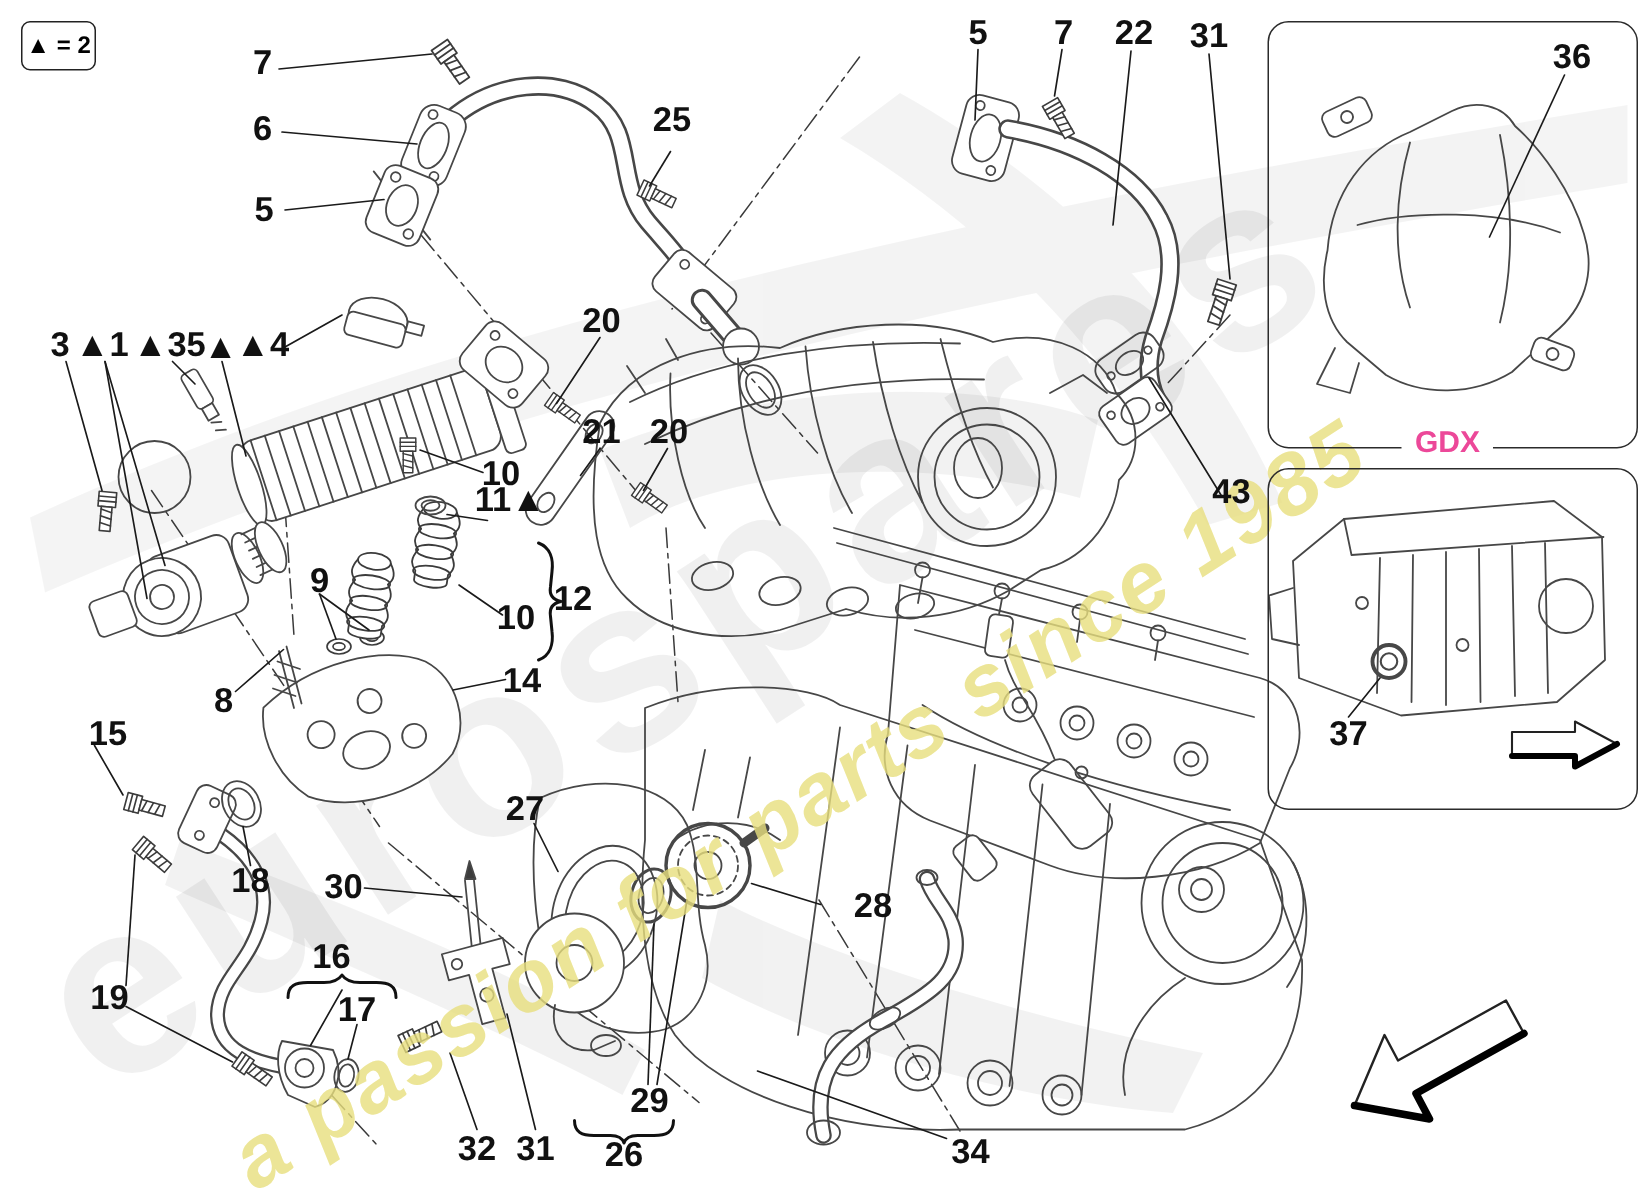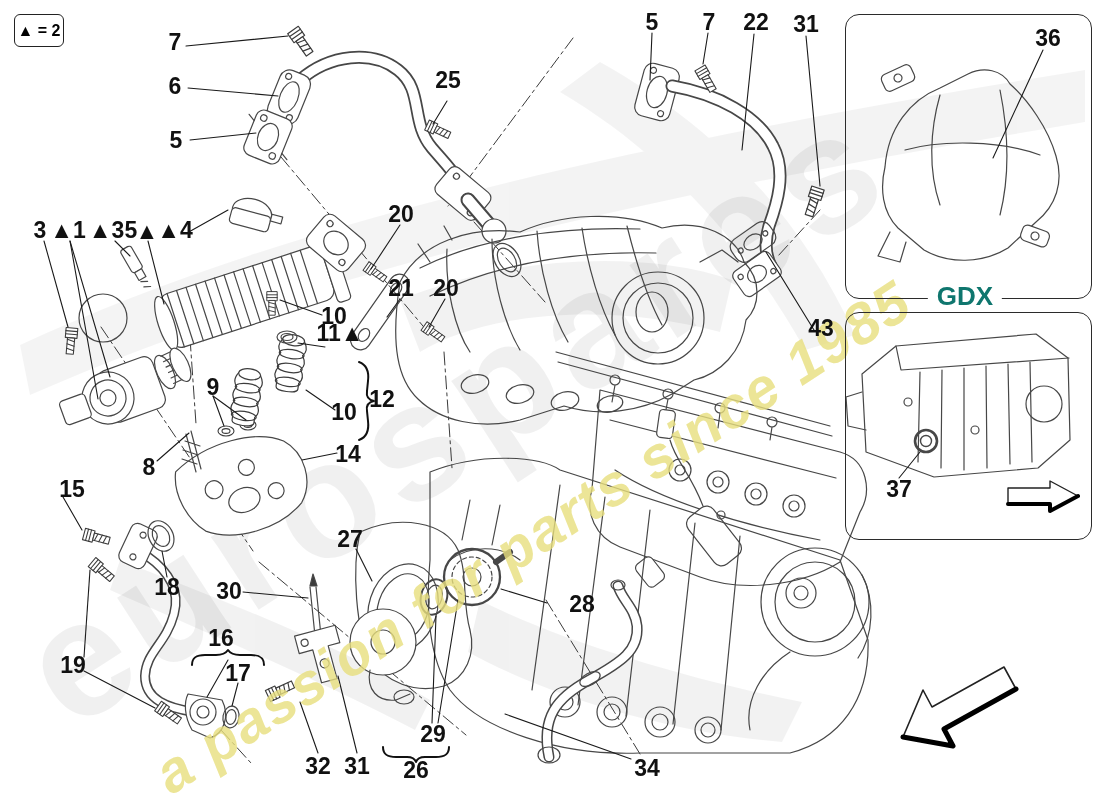--- a/index.html
+++ b/index.html
@@ -13,21 +13,21 @@
   .wm-slogan{position:absolute;left:160px;top:745px;width:1200px;
     transform:rotate(-33deg);transform-origin:left center;
     font-size:58px;font-weight:700;font-style:italic;letter-spacing:2px;
     color:#e8df7e;opacity:0.8;pointer-events:none;white-space:nowrap;}
   .callout{position:absolute;transform:translate(-50%,-50%);
     font-size:23px;font-weight:700;color:#111;white-space:nowrap;z-index:30;}
   .inset-box{position:absolute;border:1.7px solid #2b2b2b;border-radius:14px;z-index:5;}
   #box-gdx{left:845px;top:14px;width:245px;height:283px;}
   #box-block{left:845px;top:312px;width:245px;height:226px;}
   #gdx-label{position:absolute;left:965px;top:296px;transform:translate(-50%,-50%);
-    background:#fff;padding:0 9px;font-size:26px;font-weight:700;color:#0f766e;z-index:31;}
+    background:#fff;padding:0 9px;font-size:20px;font-weight:700;color:#ec4899;z-index:31;}
   #legend-box{position:absolute;left:14px;top:14px;width:48px;height:31px;
     border:1.8px solid #222;border-radius:6px;display:flex;align-items:center;
     justify-content:center;font-size:16px;font-weight:700;color:#000;z-index:31;}
 </style>
 </head>
 <body>
 
 <div id="page">
 
   <div class="wm-brand">eurospares</div>

